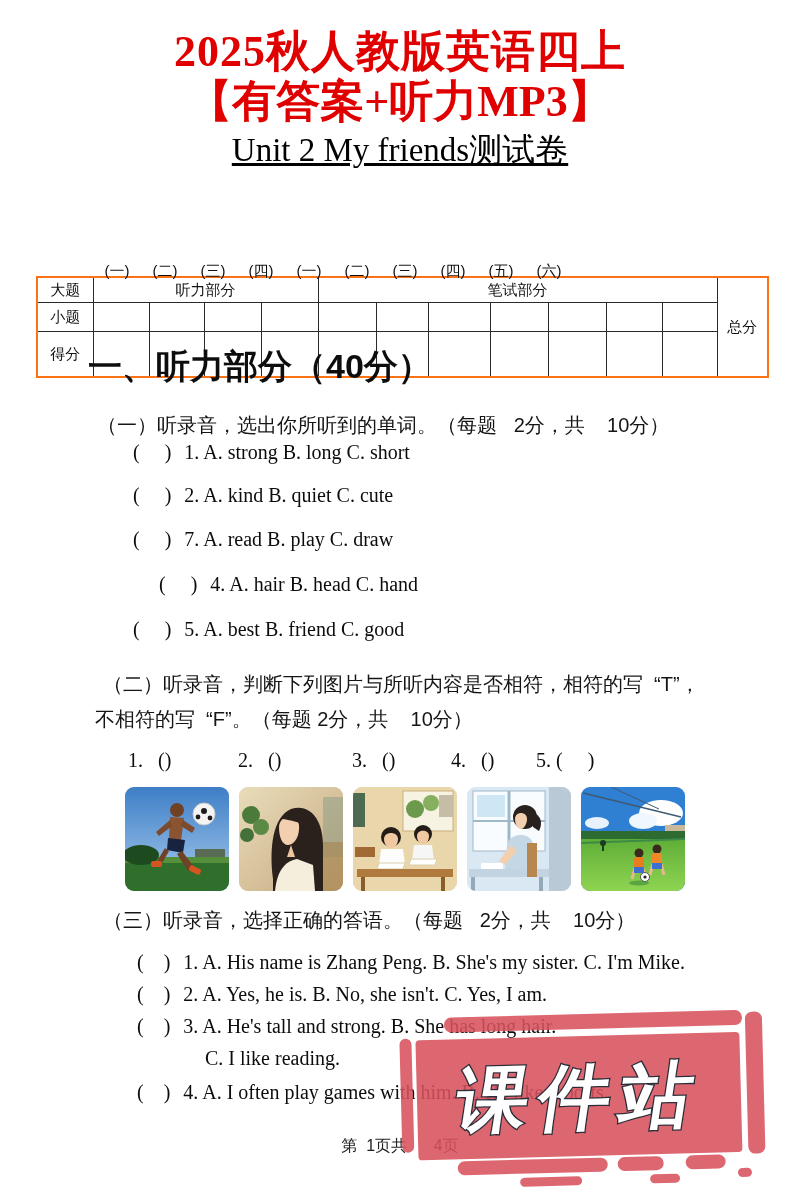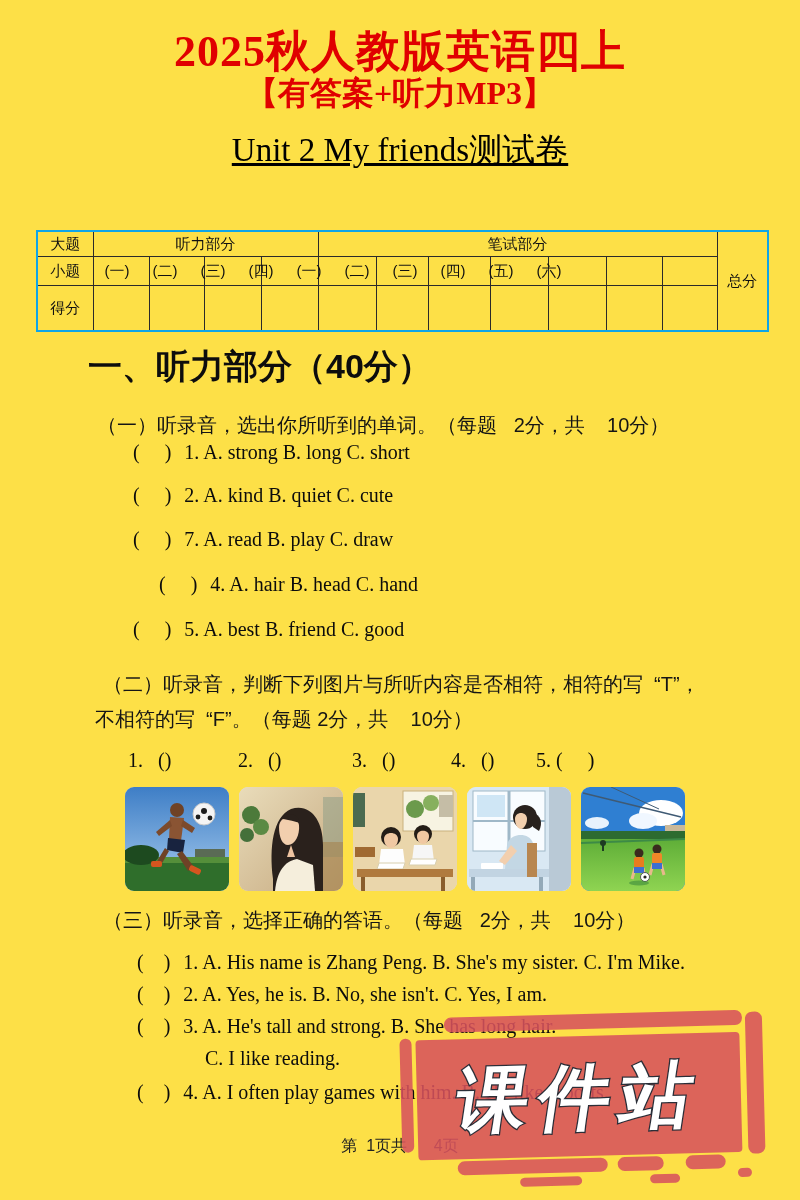--- a/index.html
+++ b/index.html
@@ -1,26 +1,26 @@
 <!DOCTYPE html>
 <html><head>
 <meta charset="utf-8">
 <style>
   html,body{margin:0;padding:0;background:#888;}
-  .page{position:relative;width:800px;height:1200px;background:#fde047;margin:0 auto;overflow:hidden;
+  .page{position:relative;width:800px;height:1200px;background:#ffffff;margin:0 auto;overflow:hidden;
         font-family:"Liberation Sans","DejaVu Sans",sans-serif;color:#111;}
   .abs{position:absolute;}
   .center{left:0;width:800px;text-align:center;}
   .title1{top:22px;font-family:"Liberation Serif","DejaVu Serif",serif;font-size:44px;font-weight:700;color:#e00000;letter-spacing:1px;}
-  .title2{top:72px;font-family:"Liberation Serif","DejaVu Serif",serif;font-size:32px;font-weight:700;color:#e00000;}
+  .title2{top:72px;font-family:"Liberation Serif","DejaVu Serif",serif;font-size:44px;font-weight:700;color:#e00000;}
   .subtitle{top:128px;font-family:"Liberation Serif","DejaVu Serif",serif;font-size:33px;font-weight:400;color:#000;text-decoration:underline;}
 
   
   .table-wrap{left:36px;top:230px;width:731px;}
-  table.score{border-collapse:collapse;table-layout:fixed;width:731px;border:2px solid #0ea5e9;}
+  table.score{border-collapse:collapse;table-layout:fixed;width:731px;border:2px solid #f97316;margin-top:46px;}
   table.score td{border:1px solid #2a2a2a;text-align:center;vertical-align:middle;
                  font-size:15px;color:#111;padding:0;overflow:visible;}
   tr.r1 td{height:24px;}
   tr.r2 td{height:28px;}
   tr.r3 td{height:44px;}
   .sub-overlay{position:absolute;left:57px;top:27px;width:490px;height:28px;display:flex;z-index:2;}
   .sub-overlay span{display:block;width:48px;text-align:center;font-size:15px;line-height:28px;white-space:nowrap;color:#111;}
 
   .part-heading{left:88px;top:344px;font-size:34px;font-weight:700;color:#0d0d0d;}
   .instr{font-size:20px;color:#151515;white-space:nowrap;}

